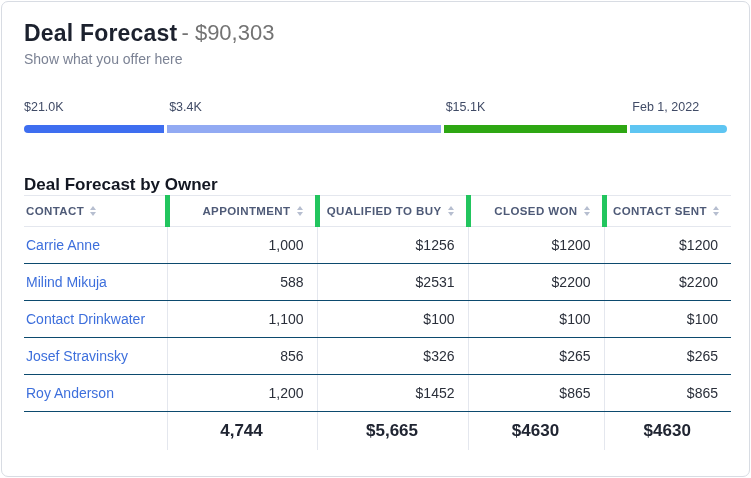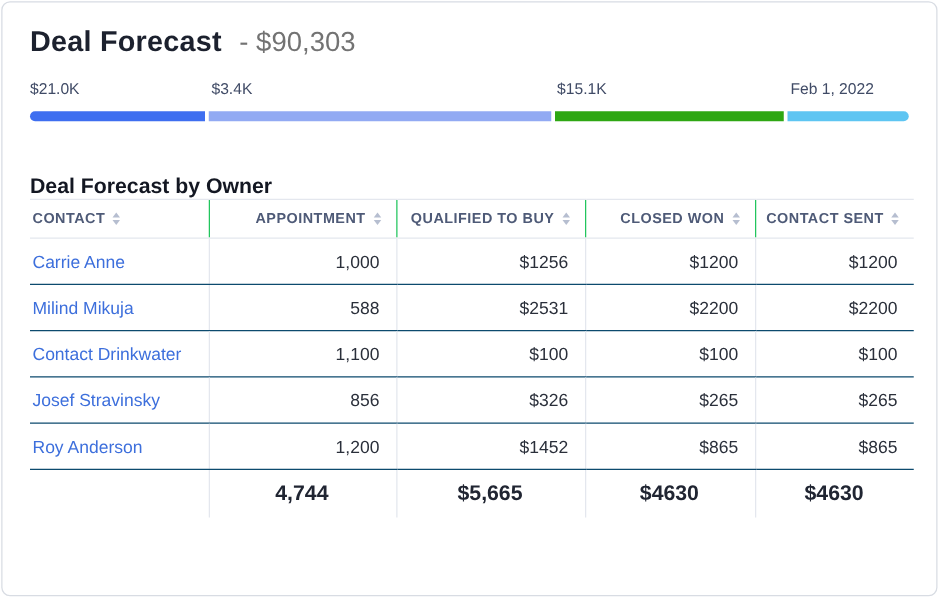--- a/index.html
+++ b/index.html
@@ -7,27 +7,27 @@
   .card {
     width:749px; height:476px; margin:1px;
     background:#ffffff;
     border:1px solid #d8dce3;
     border-radius:7px;
     overflow:hidden;
   }
   .card-inner { padding:16px 22px 0 22px; }
 
   
-  .title-row { display:flex; align-items:center; gap:14px; margin-top:2px; }
+  .title-row { display:flex; align-items:flex-start; gap:4px; margin-top:2px; }
   .title-main { font-size:23px; font-weight:700; color:#1c212e; letter-spacing:.2px; }
   .title-amount { font-size:22px; font-weight:400; color:#737373; }
   .subtitle { margin-top:4px; font-size:14px; color:#7b8294; }
 
   
-  .bar-labels { display:flex; gap:9px; margin-top:17px; }
+  .bar-labels { display:flex; gap:9px; margin-top:33px; }
   .bar-labels .lbl { flex-basis:0; font-size:12.5px; font-weight:500; color:#404b66; white-space:nowrap; overflow:visible; }
   .bar { display:flex; gap:3px; margin-top:11px; height:8px; }
   .bar .seg { flex-basis:0; height:8px; }
   .g141 { flex-grow:141; }
   .g277 { flex-grow:277; }
   .g184 { flex-grow:184; }
   .g98  { flex-grow:98; }
   .seg:first-child { border-radius:4px 0 0 4px; }
   .seg:last-child  { border-radius:0 4px 4px 0; }
 
@@ -35,21 +35,21 @@
   .section-title { margin-top:42px; font-size:17px; font-weight:700; color:#131722; }
   table { margin-top:0; border-collapse:collapse; table-layout:fixed; width:707px; }
   col.c1{width:143px;} col.c2{width:150px;} col.c3{width:151px;} col.c4{width:136px;} col.c5{width:127px;}
 
   thead th {
     height:31px; font-size:11.5px; font-weight:700; letter-spacing:.4px;
     color:#4e5a77; text-transform:uppercase;
     border-top:1px solid #e4e7ee; border-bottom:1px solid #e4e7ee;
     padding:0 12px 0 2px; cursor:pointer;
   }
-  thead th + th { border-left:1px solid #22c55e; }
+  thead th + th { border-left:5px solid #22c55e; }
   .th-inner { display:flex; align-items:center; justify-content:flex-end; gap:6px; }
   th.first .th-inner { justify-content:flex-start; }
 
   .sort-icon { display:inline-flex; flex-direction:column; gap:2px; }
   .sort-icon i { display:block; width:0; height:0; }
   .sort-icon .up   { border-left:3.5px solid transparent; border-right:3.5px solid transparent; border-bottom:4px solid #b6bed0; }
   .sort-icon .down { border-left:3.5px solid transparent; border-right:3.5px solid transparent; border-top:4px solid #b6bed0; }
 
   tbody td {
     height:37px; font-size:14px; color:#2a2f3a; text-align:right;
@@ -68,20 +68,21 @@
 </head>
 <body>
 
 <div class="card">
   <div class="card-inner">
 
     <div class="title-row">
       <span class="title-main">Deal Forecast</span>
       <span class="title-amount">- $90,303</span>
     </div>
+    <div class="subtitle">Show what you offer here</div>
 
     <div class="bar-labels">
       <span class="lbl g141">$21.0K</span>
       <span class="lbl g277">$3.4K</span>
       <span class="lbl g184">$15.1K</span>
       <span class="lbl g98">Feb 1, 2022</span>
     </div>
     <div class="bar">
       <span class="seg g141" style="background-color: rgb(62, 110, 240);"></span>
       <span class="seg g277" style="background-color: rgb(146, 170, 243);"></span>

